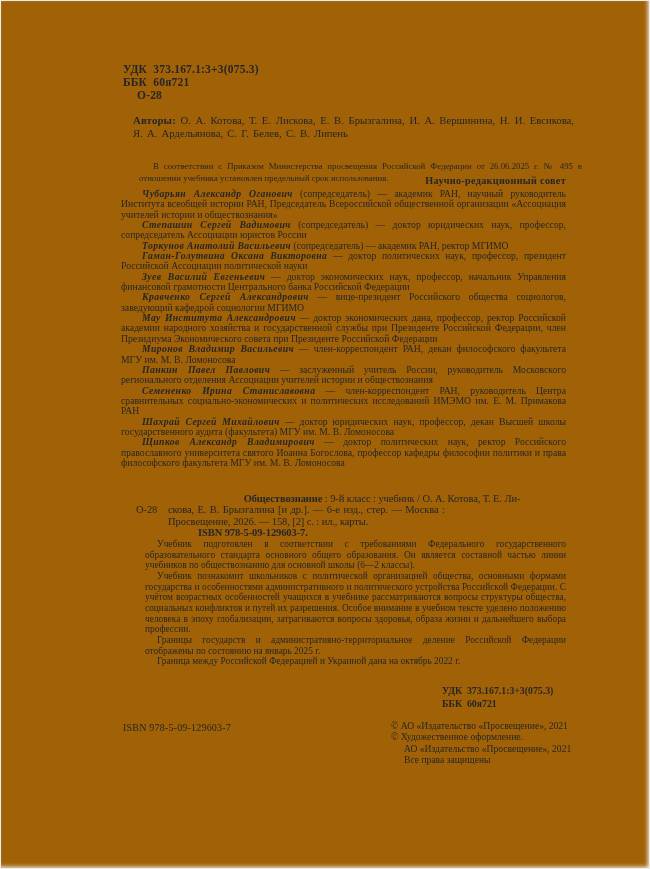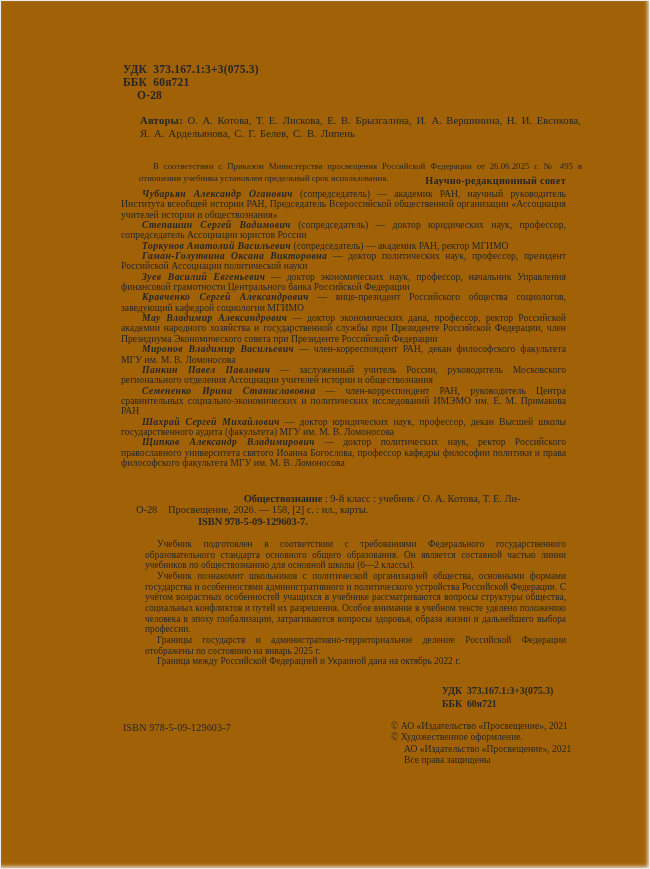--- a/index.html
+++ b/index.html
@@ -13,21 +13,21 @@
     overflow:hidden;
   }
   .abs{position:absolute;}
 
   
   .top-codes{left:123px;top:63px;font-size:11.5px;line-height:13px;font-weight:bold;letter-spacing:.2px;}
   .code-line{white-space:pre;}
   .code-line.catalog{padding-left:14px;}
 
   
-  .authors{left:140px;top:114px;width:441px;font-size:10.7px;line-height:13.4px;text-align:justify;margin:0;word-spacing:1.5px;}
+  .authors{left:133px;top:114px;width:441px;font-size:10.7px;line-height:13.4px;text-align:justify;margin:0;word-spacing:1.5px;}
   .authors b{letter-spacing:.2px;}
 
   
   .order-note{left:123px;top:145px;width:443px;font-size:8.8px;line-height:11.5px;text-indent:14px;text-align:justify;margin:16px;}
 
   
   .council{left:121px;top:175px;width:445px;}
   .council-title{text-align:right;font-weight:bold;font-size:10.2px;letter-spacing:.3px;margin-bottom:3px;}
   .member{font-size:9.7px;line-height:10.35px;text-indent:21px;text-align:justify;margin:0;}
   .member i{font-weight:bold;letter-spacing:.4px;}
@@ -70,31 +70,31 @@
   <p class="abs order-note">В соответствии с Приказом Министерства просвещения Российской Федерации от 26.06.2025 г. № 495 в отношении учебника установлен предельный срок использования.</p>
 
   <div class="abs council">
     <div class="council-title">Научно-редакционный совет</div>
     <p class="member"><i>Чубарьян Александр Оганович</i><span> (сопредседатель) — академик РАН, научный руководитель Института всеобщей истории РАН, Председатель Всероссийской общественной организации «Ассоциация учителей истории и обществознания»</span></p>
     <p class="member"><i>Степашин Сергей Вадимович</i><span> (сопредседатель) — доктор юридических наук, профессор, сопредседатель Ассоциации юристов России</span></p>
     <p class="member"><i>Торкунов Анатолий Васильевич</i><span> (сопредседатель) — академик РАН, ректор МГИМО</span></p>
     <p class="member"><i>Гаман-Голутвина Оксана Викторовна</i><span> — доктор политических наук, профессор, президент Российской Ассоциации политической науки</span></p>
     <p class="member"><i>Зуев Василий Евгеньевич</i><span> — доктор экономических наук, профессор, начальник Управления финансовой грамотности Центрального банка Российской Федерации</span></p>
     <p class="member"><i>Кравченко Сергей Александрович</i><span> — вице-президент Российского общества социологов, заведующий кафедрой социологии МГИМО</span></p>
-    <p class="member"><i>Мау Владимир Александрович</i><span> — доктор экономических дана, профессор, ректор Российской академии народного хозяйства и государственной службы при Президенте Российской Федерации, член Президиума Экономического совета при Президенте Российской Федерации</span></p>
+    <p class="member"><i>Мау Института Александрович</i><span> — доктор экономических дана, профессор, ректор Российской академии народного хозяйства и государственной службы при Президенте Российской Федерации, член Президиума Экономического совета при Президенте Российской Федерации</span></p>
     <p class="member"><i>Миронов Владимир Васильевич</i><span> — член-корреспондент РАН, декан философского факультета МГУ им. М. В. Ломоносова</span></p>
     <p class="member"><i>Панкин Павел Павлович</i><span> — заслуженный учитель России, руководитель Московского регионального отделения Ассоциации учителей истории и обществознания</span></p>
     <p class="member"><i>Семененко Ирина Станиславовна</i><span> — член-корреспондент РАН, руководитель Центра сравнительных социально-экономических и политических исследований ИМЭМО им. Е. М. Примакова РАН</span></p>
     <p class="member"><i>Шахрай Сергей Михайлович</i><span> — доктор юридических наук, профессор, декан Высшей школы государственного аудита (факультета) МГУ им. М. В. Ломоносова</span></p>
     <p class="member"><i>Щипков Александр Владимирович</i><span> — доктор политических наук, ректор Российского православного университета святого Иоанна Богослова, профессор кафедры философии политики и права философского факультета МГУ им. М. В. Ломоносова</span></p>
   </div>
 
   <div class="abs biblio">
     <div class="bib-line bib-l1"><b>Обществознание</b><span> : 9-й класс : учебник / О. А. Котова, Т. Е. Ли-</span></div>
-    <div class="bib-line bib-l2"><span class="bib-code">О-28</span></div>
+    <div class="bib-line bib-l2"><span class="bib-code">О-28</span><span>скова, Е. В. Брызгалина [и др.]. — 6-е изд., стер. — Москва :</span></div>
     <div class="bib-line">Просвещение, 2026. — 158, [2] с. : ил., карты.</div>
     <div class="bib-line bib-isbn">ISBN 978-5-09-129603-7.</div>
   </div>
 
   <div class="abs annotation">
     <p>Учебник подготовлен в соответствии с требованиями Федерального государственного образовательного стандарта основного общего образования. Он является составной частью линии учебников по обществознанию для основной школы (6—2 классы).</p>
     <p>Учебник познакомит школьников с политической организацией общества, основными формами государства и особенностями административного и политического устройства Российской Федерации. С учётом возрастных особенностей учащихся в учебнике рассматриваются вопросы структуры общества, социальных конфликтов и путей их разрешения. Особое внимание в учебном тексте уделено положению человека в эпоху глобализации, затрагиваются вопросы здоровья, образа жизни и дальнейшего выбора профессии.</p>
     <p>Границы государств и административно-территориальное деление Российской Федерации отображены по состоянию на январь 2025 г.</p>
     <p>Граница между Российской Федерацией и Украиной дана на октябрь 2022 г.</p>
   </div>

